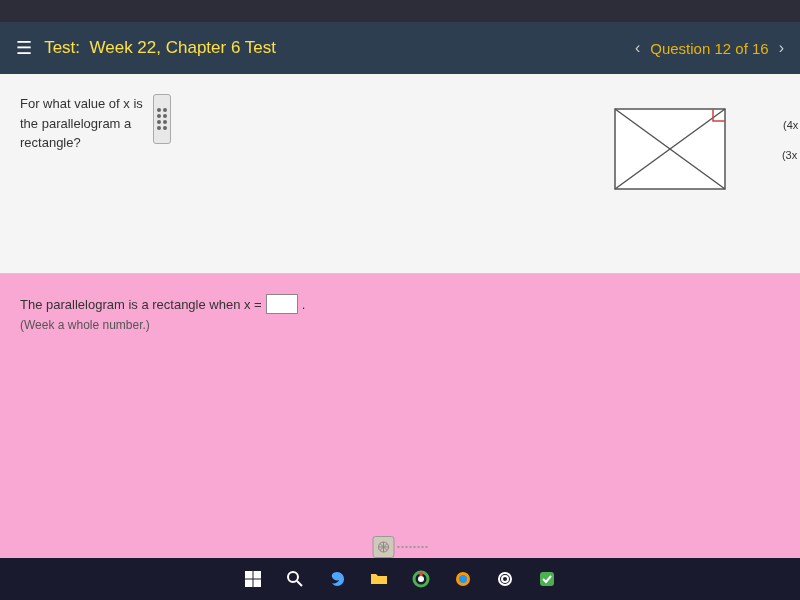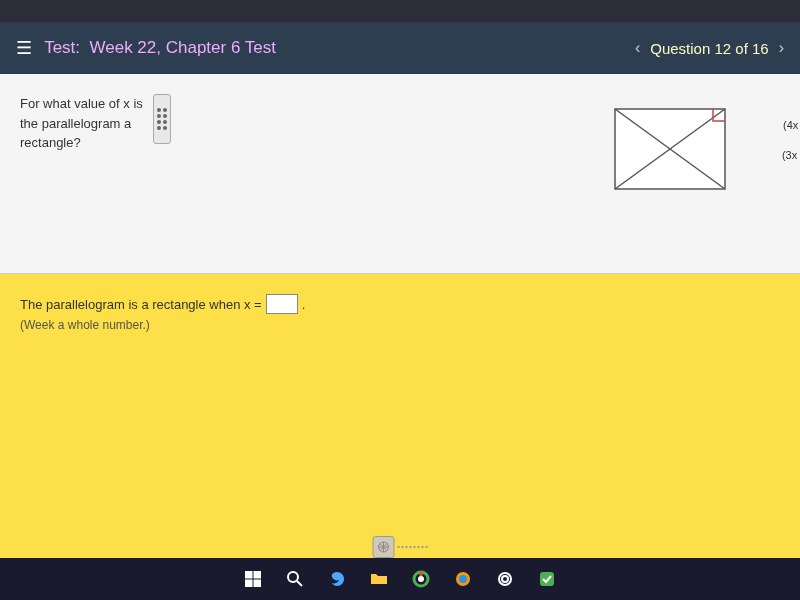--- a/index.html
+++ b/index.html
@@ -41,21 +41,21 @@
 
     .menu-icon {
       font-size: 18px;
       cursor: pointer;
       color: white;
     }
 
     .header-title {
       font-size: 17px;
       font-weight: 600;
-      color: #f0abfc;
+      color: #fde047;
       white-space: nowrap;
     }
 
     .header-title span {
       font-weight: 400;
     }
 
     .header-nav {
       display: flex;
       align-items: center;
@@ -65,21 +65,21 @@
     }
 
     .nav-arrow {
       cursor: pointer;
       font-size: 16px;
       color: #ccc;
     }
 
     .question-counter {
       font-size: 15px;
-      color: #fef9c3;
+      color: #eab308;
     }
 
     
     .main-content {
       flex: 1;
       background: #f0f0f0;
       display: flex;
       flex-direction: column;
       position: relative;
     }
@@ -185,21 +185,21 @@
     }
 
     .dotted-line {
       height: 1px;
       width: 30px;
       border-top: 2px dotted #999;
     }
 
     
     .answer-area {
-      background: #fde047;
+      background: #f9a8d4;
       padding: 20px 20px;
       flex: 1;
     }
 
     .answer-text {
       font-size: 13px;
       color: #333;
       display: flex;
       align-items: center;
       gap: 4px;

